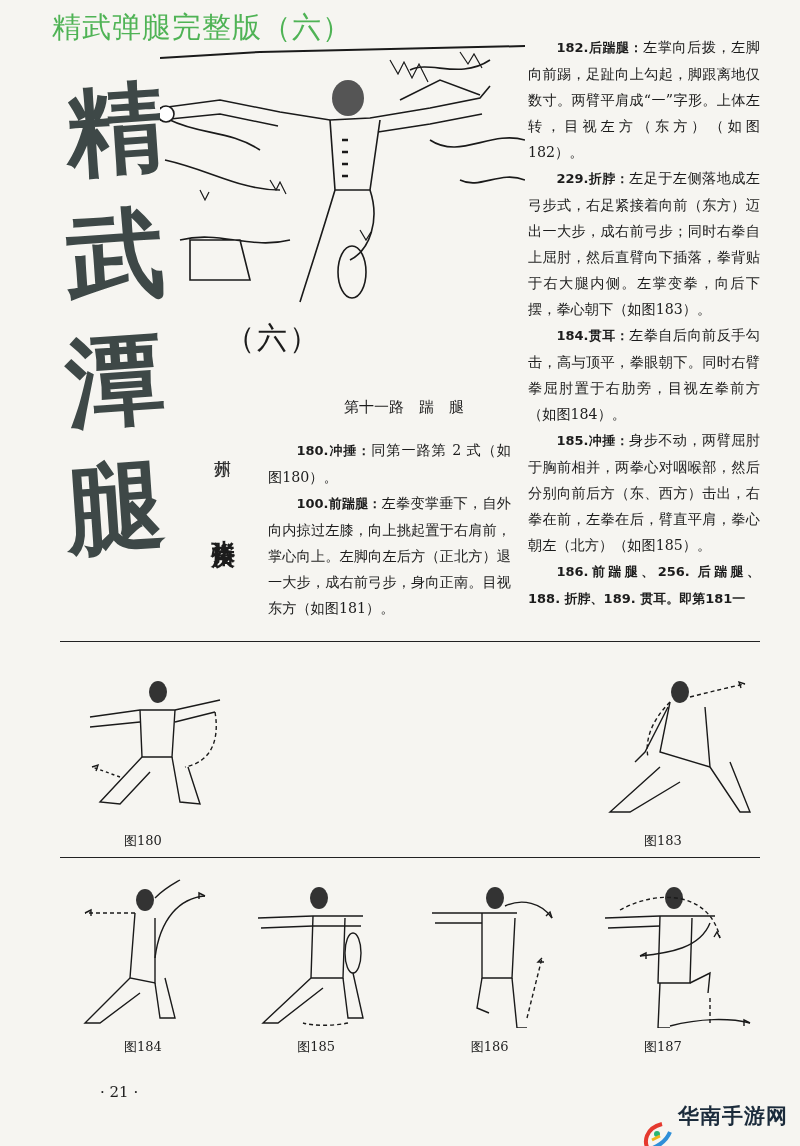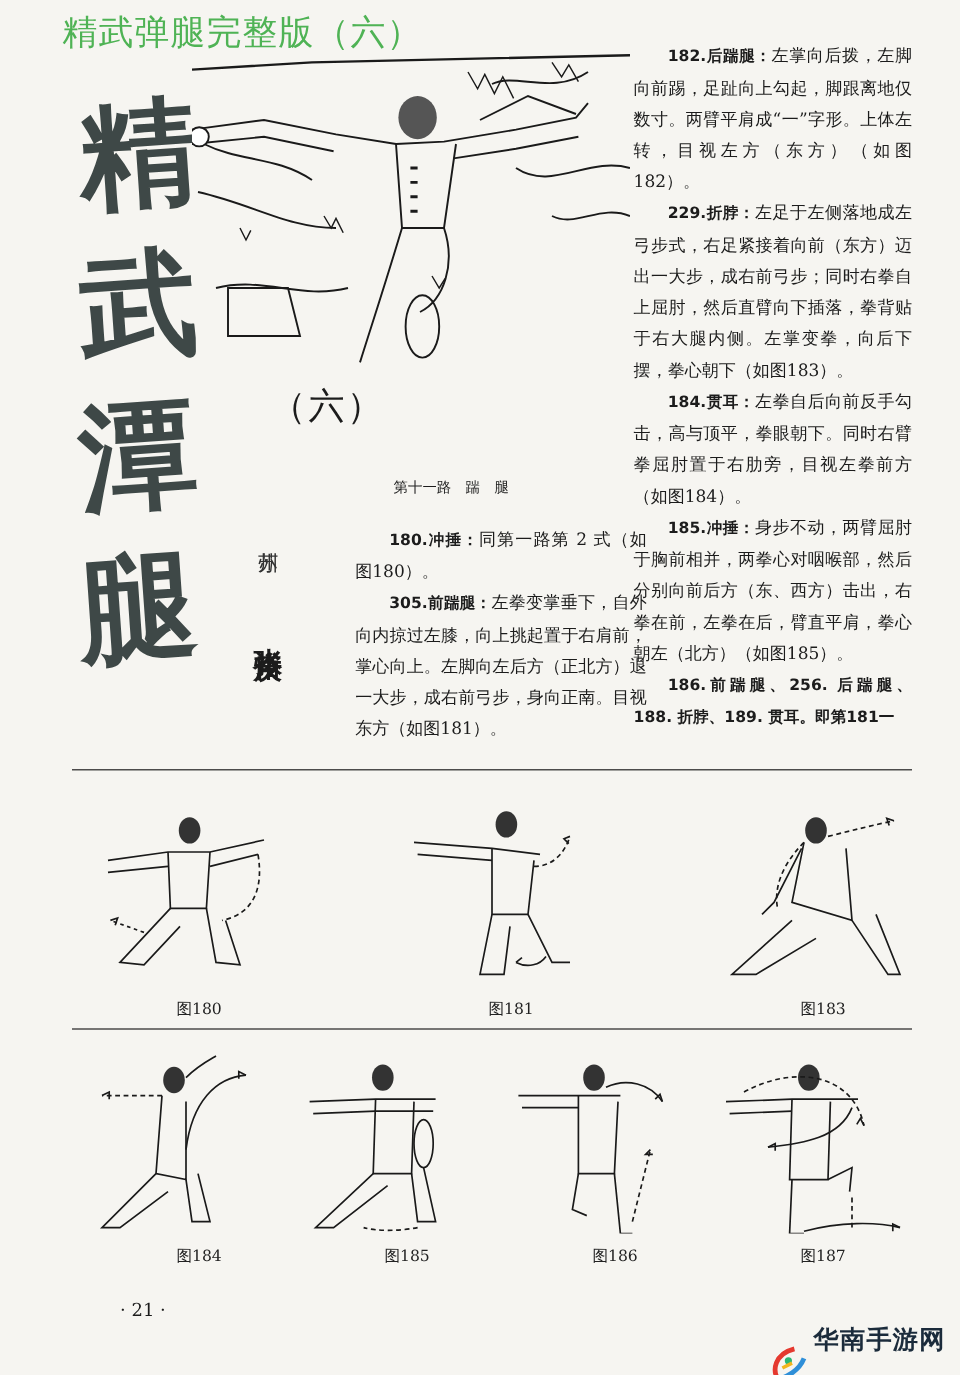--- a/index.html
+++ b/index.html
@@ -34,40 +34,40 @@
   .author-region {
     position: absolute; left: 212px; top: 447px; font-size: 17px; line-height: 22px;
     writing-mode: vertical-rl; color: #333;
   }
   .author-name {
     position: absolute; left: 208px; top: 520px; font-size: 24px; line-height: 30px;
     writing-mode: vertical-rl; font-weight: bold; letter-spacing: 2px;
     font-family: "DejaVu Sans", sans-serif;
   }
   .section-heading {
-    position: absolute; left: 328px; top: 398px; font-size: 12px; word-spacing: 14px;
+    position: absolute; left: 344px; top: 398px; font-size: 15px; word-spacing: 14px;
     white-space: pre;
   }
   .col {
     position: absolute; font-size: 14.2px; line-height: 26px; text-align: justify;
   }
   .col p { margin: 0; text-indent: 2em; }
   .col .num { font-family: "DejaVu Sans", sans-serif; font-weight: bold; font-size: 13px; }
-  .col-mid { left: 268px; top: 437px; width: 243px; margin-left: 28px; }
+  .col-mid { left: 268px; top: 437px; width: 243px; }
   .col-right { left: 528px; top: 34px; width: 232px; }
   .rule {
     position: absolute; left: 60px; width: 700px; height: 0; border-top: 1.6px solid #222;
   }
   .figrow {
     position: absolute; left: 80px; width: 680px; display: flex; justify-content: space-between;
   }
   .fig { width: 160px; position: relative; }
   .fig svg { display: block; }
   .fig .cap {
-    position: absolute; left: 67px; font-size: 13px; color: #222; text-align: right;
+    position: absolute; left: 44px; font-size: 13px; color: #222; text-align: right;
   }
   .page-num {
     position: absolute; left: 100px; top: 1083px; font-size: 15px;
   }
   .watermark {
     position: absolute; left: 640px; top: 1104px; display: flex; align-items: center; gap: 4px;
   }
   .wm-text { display: flex; flex-direction: column; gap: 36px; }
   .wm-cn {
     font-family: "DejaVu Sans", sans-serif; font-weight: bold; font-size: 21px; color: #1b2b3b;
@@ -110,21 +110,21 @@
   </div>
 
   <div class="issue-mark">（六）</div>
   <div class="author-region">苏州</div>
   <div class="author-name">张裕庚</div>
 
   <div class="section-heading">第十一路　踹　腿</div>
 
   <div class="col col-mid">
     <p><span class="num">180.</span><span class="num">冲捶：</span><span>同第一路第 2 式（如图180）。</span></p>
-    <p><span class="num">305.</span><span class="num">前踹腿：</span><span>左拳变掌垂下，自外向内掠过左膝，向上挑起置于右肩前，掌心向上。左脚向左后方（正北方）退一大步，成右前弓步，身向正南。目视东方（如图181）。</span></p>
+    <p><span class="num">100.</span><span class="num">前踹腿：</span><span>左拳变掌垂下，自外向内掠过左膝，向上挑起置于右肩前，掌心向上。左脚向左后方（正北方）退一大步，成右前弓步，身向正南。目视东方（如图181）。</span></p>
   </div>
 
   <div class="col col-right">
     <p><span class="num">182.</span><span class="num">后踹腿：</span><span>左掌向后拨，左脚向前踢，足趾向上勾起，脚跟离地仅数寸。两臂平肩成“一”字形。上体左转，目视左方（东方）（如图182）。</span></p>
     <p><span class="num">229.</span><span class="num">折脖：</span><span>左足于左侧落地成左弓步式，右足紧接着向前（东方）迈出一大步，成右前弓步；同时右拳自上屈肘，然后直臂向下插落，拳背贴于右大腿内侧。左掌变拳，向后下摆，拳心朝下（如图183）。</span></p>
     <p><span class="num">184.</span><span class="num">贯耳：</span><span>左拳自后向前反手勾击，高与顶平，拳眼朝下。同时右臂拳屈肘置于右肋旁，目视左拳前方（如图184）。</span></p>
     <p><span class="num">185.</span><span class="num">冲捶：</span><span>身步不动，两臂屈肘于胸前相并，两拳心对咽喉部，然后分别向前后方（东、西方）击出，右拳在前，左拳在后，臂直平肩，拳心朝左（北方）（如图185）。</span></p>
     <p><span class="num">186.</span><span class="num">前踹腿、</span><span class="num">256. 后踹腿、188. 折脖、189. 贯耳。即第181一</span></p>
   </div>
 
@@ -136,33 +136,20 @@
         <ellipse cx="78" cy="20" rx="9" ry="11" fill="#333" stroke="none"></ellipse>
         <path d="M10 45 L60 38 L95 38 L140 28"></path>
           <path d="M10 55 L60 50 M95 50 L135 40"></path>
         <path d="M60 38 L62 85 L92 85 L95 38"></path>
         <path d="M62 85 L20 130 L40 132 L70 100 M92 85 L100 130 L120 132 L108 95"></path>
         <path d="M135 40 C140 70 130 90 105 95" stroke-dasharray="4 3"></path>
         <path d="M40 105 L12 95" stroke-dasharray="3 3"></path>
           <path d="M12 95 l6 -2 l-2 6"></path>
       </svg>
       <div class="cap" style="top:160px">图180</div>
-    </div>
-    <div class="fig">
-      <svg width="160" height="150" viewBox="0 0 160 150" fill="none" stroke="#1a1a1a" stroke-width="1.4">
-        <ellipse cx="82" cy="15" rx="9" ry="11" fill="#333" stroke="none"></ellipse>
-        <path d="M5 30 L70 35 L110 40 M8 40 L70 45"></path>
-        <path d="M70 35 L70 90 L100 90 L105 45"></path>
-        <path d="M70 90 L60 140 L80 140 L85 100 M100 90 L120 130 L135 130"></path>
-        <path d="M105 50 C120 50 130 40 135 25" stroke-dasharray="4 3"></path>
-          <path d="M135 25 l-5 2 l4 4"></path>
-        <path d="M90 130 C100 135 110 132 115 125"></path>
-          <path d="M90 130 l5 -4"></path>
-      </svg>
-      <div class="cap" style="top:160px">图181</div>
     </div>
     <div class="fig">
       <svg width="160" height="150" viewBox="0 0 160 150" fill="none" stroke="#1a1a1a" stroke-width="1.4">
         <ellipse cx="80" cy="20" rx="9" ry="11" fill="#333" stroke="none"></ellipse>
         <path d="M70 30 L60 80 L110 95 L105 35"></path>
         <path d="M68 35 L45 80 L35 90"></path>
         <path d="M60 95 L10 140 L30 140 L80 110 M110 95 L140 140 L150 140 L130 90"></path>
         <path d="M90 25 C110 20 130 15 145 12" stroke-dasharray="4 3"></path>
           <path d="M145 12 l-6 -2 l2 6"></path>
         <path d="M70 30 C50 50 45 70 48 85" stroke-dasharray="4 3"></path>

